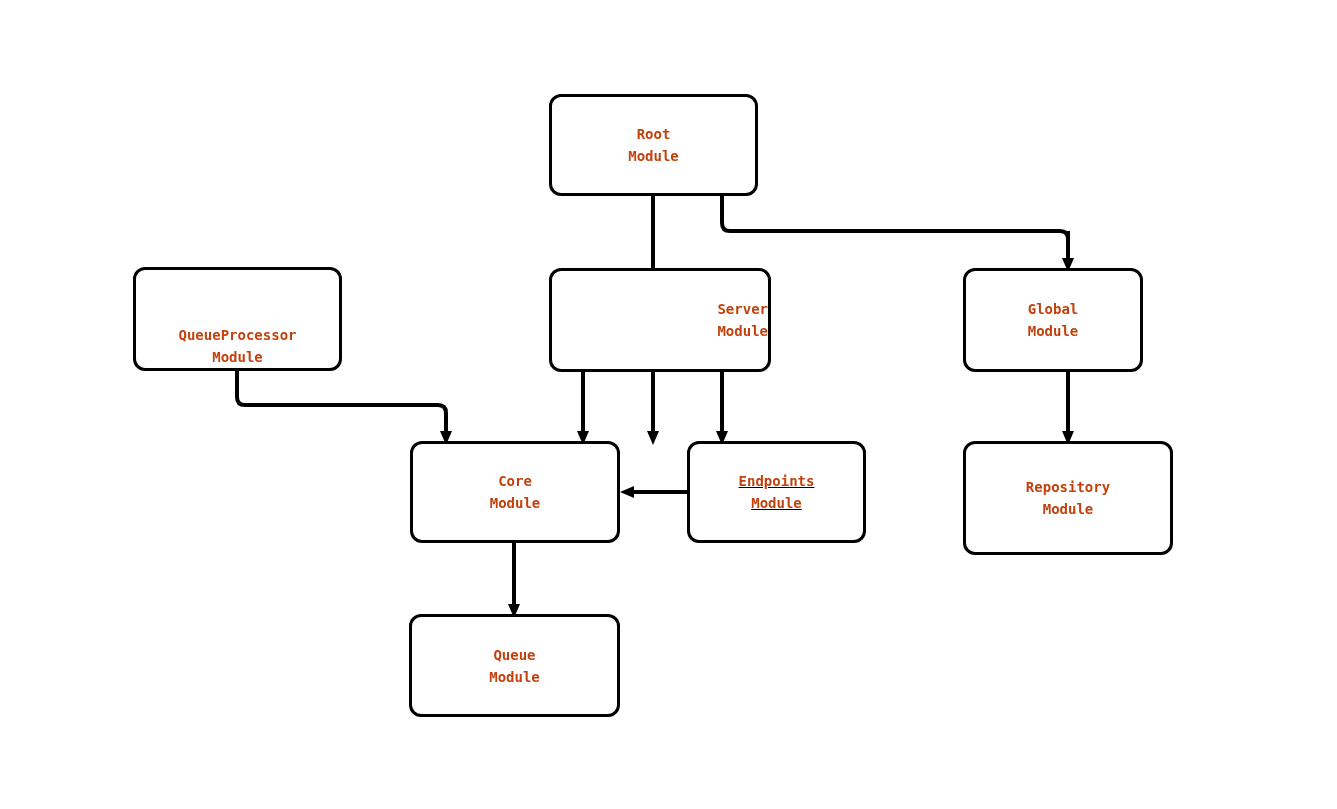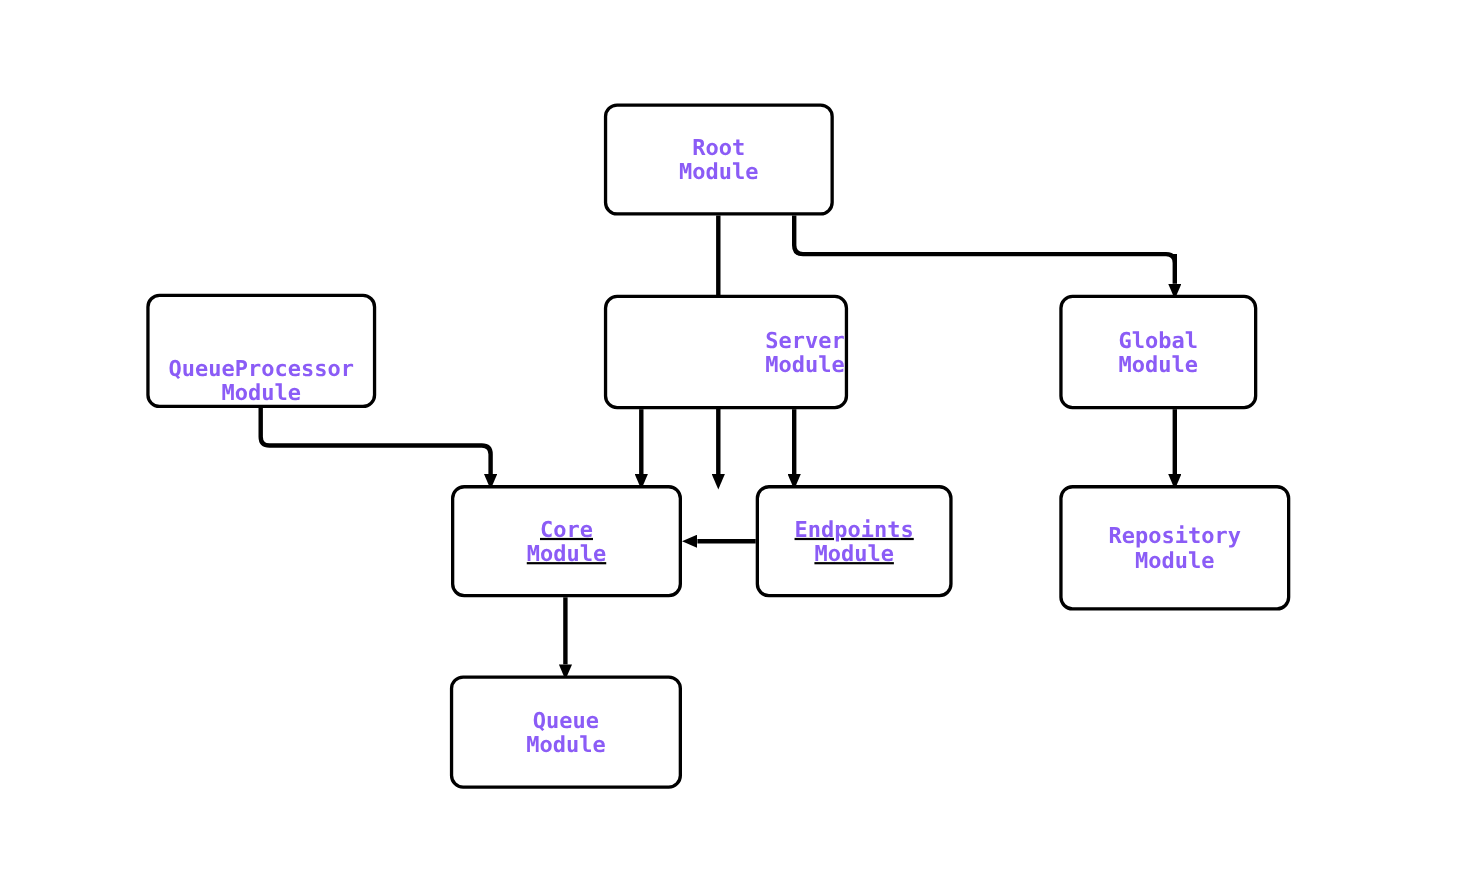--- a/index.html
+++ b/index.html
@@ -34,24 +34,24 @@
     border: 3px solid #000000;
     border-radius: 12px;
     display: flex;
     flex-direction: column;
     align-items: center;
     justify-content: center;
     z-index: 2;
   }
   .node-label {
     font-family: "DejaVu Sans Mono", "Liberation Mono", monospace;
-    font-size: 20px;
+    font-size: 14px;
     line-height: 22px;
     font-weight: 700;
-    color: #8b5cf6;
+    color: #c2410c;
     text-align: center;
     white-space: pre;
     letter-spacing: 0px;
   }
   .node-label .ln2 { display: block; }
 </style>
 </head>
 <body>
 
 <div id="diagram-root">
@@ -105,21 +105,21 @@
   </div>
 
   <div class="node" style="left:549px; top:268px; width:222px; height:104px;align-items:flex-end;">
     <div class="node-label"><span>Server</span><span class="ln2">Module</span></div>
   </div>
 
   <div class="node" style="left:963px; top:268px; width:180px; height:104px;">
     <div class="node-label"><span>Global</span><span class="ln2">Module</span></div>
   </div>
 
-  <div class="node" style="left:410px; top:441px; width:210px; height:102px;text-decoration:underline;">
+  <div class="node" style="left:410px; top:441px; width:210px; height:102px;">
     <div class="node-label"><span>Core</span><span class="ln2">Module</span></div>
   </div>
 
   <div class="node" style="left:687px; top:441px; width:179px; height:102px;text-decoration:underline;">
     <div class="node-label"><span>Endpoints</span><span class="ln2">Module</span></div>
   </div>
 
   <div class="node" style="left:963px; top:441px; width:210px; height:114px;">
     <div class="node-label"><span>Repository</span><span class="ln2">Module</span></div>
   </div>

